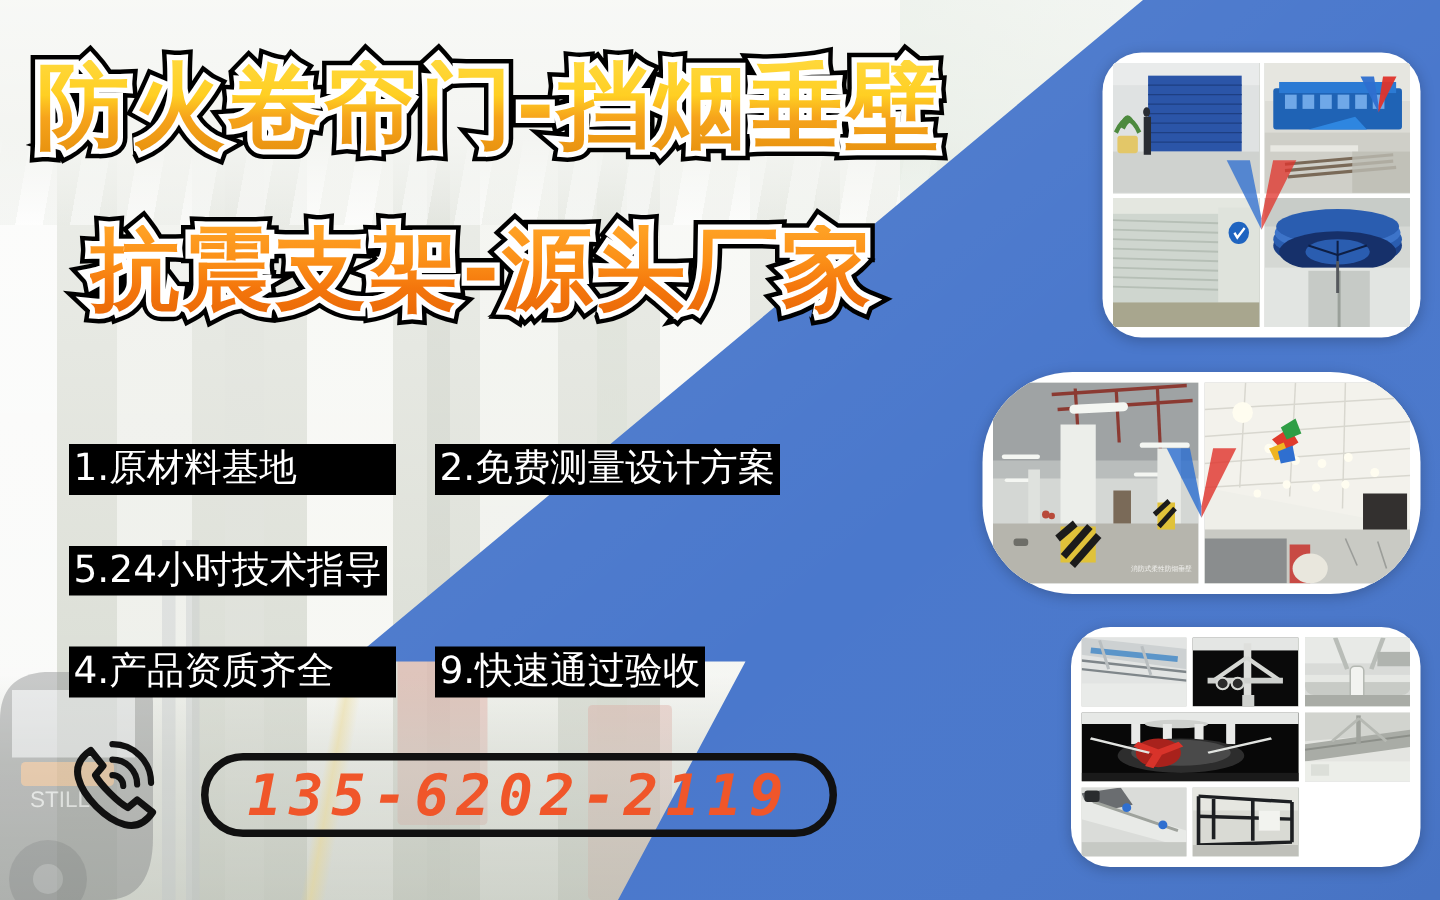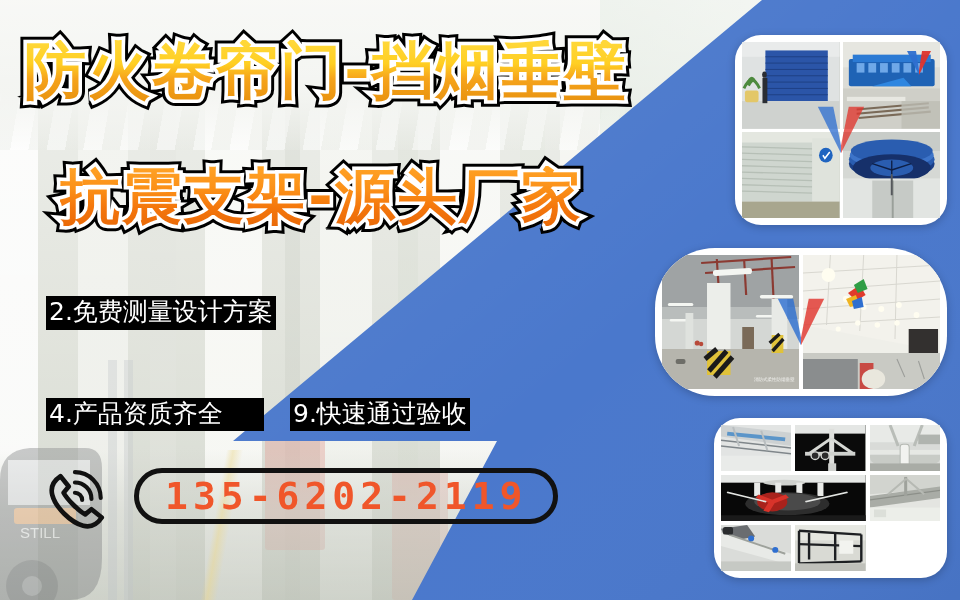--- a/index.html
+++ b/index.html
@@ -71,21 +71,21 @@
   .blue-shape{ position:absolute; inset:0; }
 
   
   .headline{
     position:absolute; white-space:nowrap;
     font-weight:900; letter-spacing:2px;
     font-family:"DejaVu Sans","Liberation Sans",sans-serif;
     -webkit-text-stroke:0; line-height:1;
   }
   .h1{ left:24px; top:40px; font-size:62px; }
-  .h2{ left:60px; top:166px; font-size:60px; }
+  .h2{ left:60px; top:150px; font-size:60px; }
   .hl-shadow{ color:#000; position:absolute; left:0; top:0;
      -webkit-text-stroke:13px #000; paint-order:stroke fill; }
   .hl-white{ color:#fff; position:absolute; left:0; top:0;
      -webkit-text-stroke:7px #fff; paint-order:stroke fill; }
   .hl-fill{ position:absolute; left:0; top:0;
      background:linear-gradient(180deg,#ffd83b 0%,#ffcf23 38%,#f6a41b 62%,#e8920f 100%);
      -webkit-background-clip:text; background-clip:text; color:transparent; }
   .hl-fill.orange{
      background:linear-gradient(180deg,#ffa326 0%,#fb8f17 40%,#f4760c 70%,#ea6a08 100%);
      -webkit-background-clip:text; background-clip:text; color:transparent;
@@ -97,21 +97,21 @@
   .feat-row{ display:flex; gap:26px; margin-bottom:34px; }
   .feat{
     background:#000; color:#fff; font-size:25px; line-height:1.18;
     padding:1px 3px 3px 3px; white-space:nowrap; font-weight:500;
     font-family:"DejaVu Sans","Liberation Sans",sans-serif;
   }
   .feat.c1{ width:218px; }
   .feat.c2{ }
 
   
-  .phone-row{ position:absolute; left:44px; top:468px; display:flex; align-items:flex-start; gap:24px; }
+  .phone-row{ position:absolute; left:44px; top:492px; display:flex; align-items:flex-end; gap:24px;font-style:italic; }
   .phone-icon{ width:66px; height:66px; }
   .phone-pill{
     border:5px solid #111; border-radius:34px; height:56px;
     display:flex; align-items:center; padding:0 26px;
   }
   .phone-num{
     color:#f0562a; font-size:38px; font-weight:700; letter-spacing:5px;
     font-family:"DejaVu Sans Mono","Liberation Mono",monospace;
   }
 
@@ -188,23 +188,25 @@
     <span class="hl-wrap">
       <span class="hl-shadow">抗震支架-源头厂家</span>
       <span class="hl-white">抗震支架-源头厂家</span>
       <span class="hl-fill orange">抗震支架-源头厂家</span>
       <span style="visibility:hidden">抗震支架-源头厂家</span>
     </span>
   </div>
 
   <div class="features">
     <div class="feat-row">
+      <span class="feat c1">1.原材料基地</span>
       <span class="feat c2">2.免费测量设计方案</span>
     </div>
     <div class="feat-row">
+      <span class="feat c2">5.24小时技术指导</span>
     </div>
     <div class="feat-row">
       <span class="feat c1">4.产品资质齐全</span>
       <span class="feat c2">9.快速通过验收</span>
     </div>
   </div>
 
   <div class="phone-row">
     <svg class="phone-icon" viewBox="0 0 64 64">
       <path d="M16 8 C10 12 6 18 8 26 C11 38 26 53 38 56 C46 58 52 54 56 48

